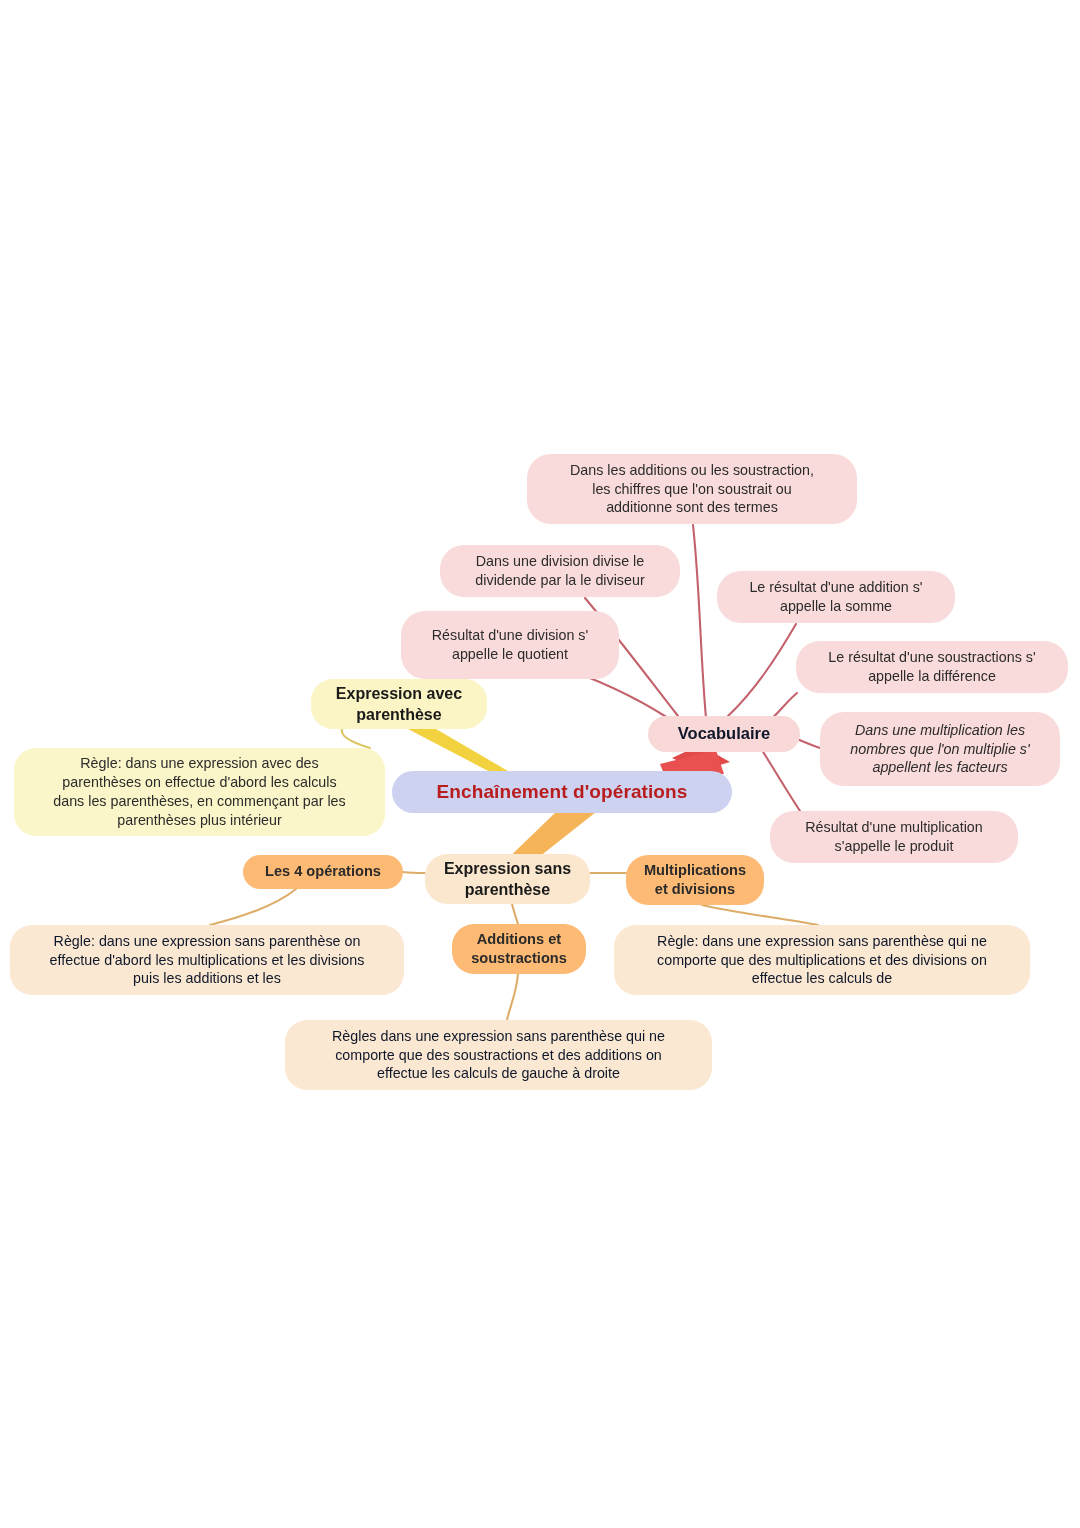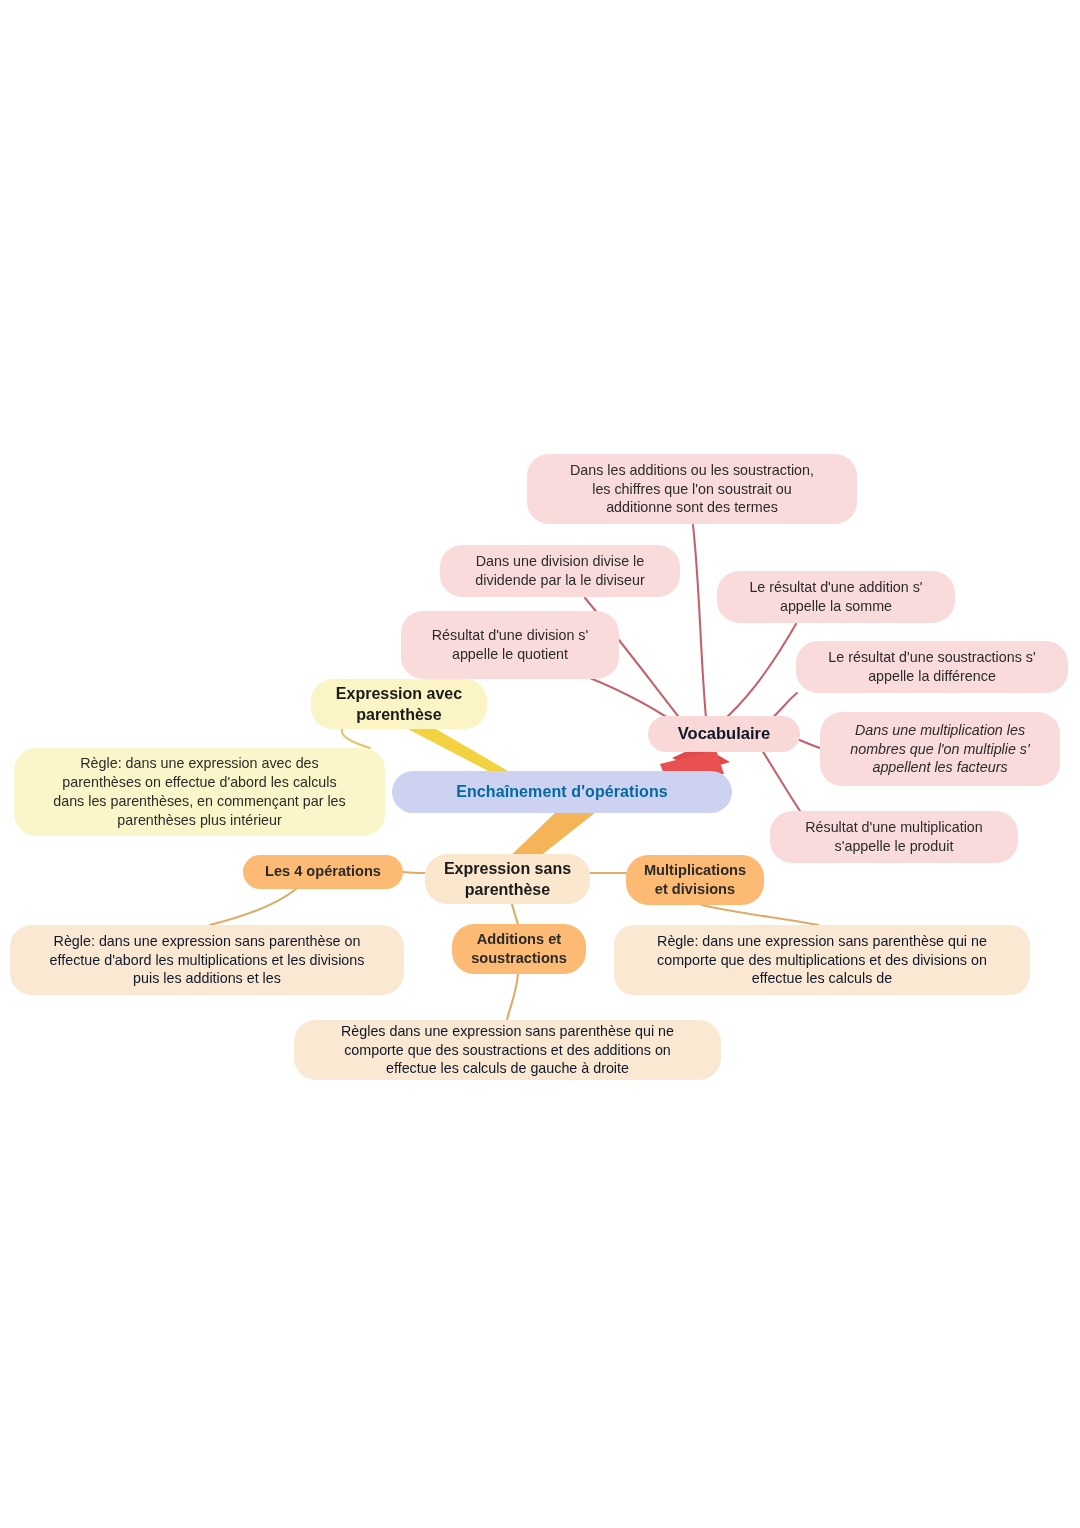--- a/index.html
+++ b/index.html
@@ -38,22 +38,22 @@
     text-align: center;
     border-radius: 22px;
     line-height: 1.32;
     white-space: pre-line;
     padding: 7px 14px;
   }
 
   
   .n-root {
     background: #ccd2f0;
-    color: #0369a1;
-    font-size: 16px;
+    color: #b91c1c;
+    font-size: 19px;
     font-weight: bold;
     border-radius: 24px;
     letter-spacing: .1px;
   }
 
   
   .n-topic-red {
     background: #f9d8d8;
     color: #0f172a;
     font-size: 16.5px;
@@ -71,20 +71,21 @@
     font-size: 16px;
     font-weight: bold;
   }
 
   
   .n-leaf-red {
     background: #fadbdb;
     color: #2b2b2b;
     font-size: 14.3px;
     font-weight: normal;
+    border-radius: 24px;
   }
   .n-leaf-yellow {
     background: #fbf6c9;
     color: #2b2b2b;
     font-size: 14.3px;
     font-weight: normal;
   }
   .n-leaf-orange {
     background: #fbe8d2;
     color: #0f172a;
@@ -179,21 +180,21 @@
   <div class="node n-sub-orange" style="left:626px; top:855px; width:138px; height:50px;">Multiplications
 et divisions</div>
 
   <div class="node n-sub-orange" style="left:452px; top:924px; width:134px; height:50px;">Additions et
 soustractions</div>
 
   <div class="node n-leaf-orange" style="left:10px; top:925px; width:394px; height:70px;">Règle: dans une expression sans parenthèse on
 effectue d'abord les multiplications et les divisions
 puis les additions et les</div>
 
-  <div class="node n-leaf-orange" style="left:614px; top:925px; width:416px; height:70px;border-radius:20px;">Règle: dans une expression sans parenthèse qui ne
+  <div class="node n-leaf-orange" style="left:614px; top:925px; width:416px; height:70px;">Règle: dans une expression sans parenthèse qui ne
 comporte que des multiplications et des divisions on
 effectue les calculs de</div>
 
-  <div class="node n-leaf-orange" style="left:294px; top:1020px; width:427px; height:60px;">Règles dans une expression sans parenthèse qui ne
+  <div class="node n-leaf-orange" style="left:285px; top:1020px; width:427px; height:70px;">Règles dans une expression sans parenthèse qui ne
 comporte que des soustractions et des additions on
 effectue les calculs de gauche à droite</div>
 
 </div>
 
 </body></html>

